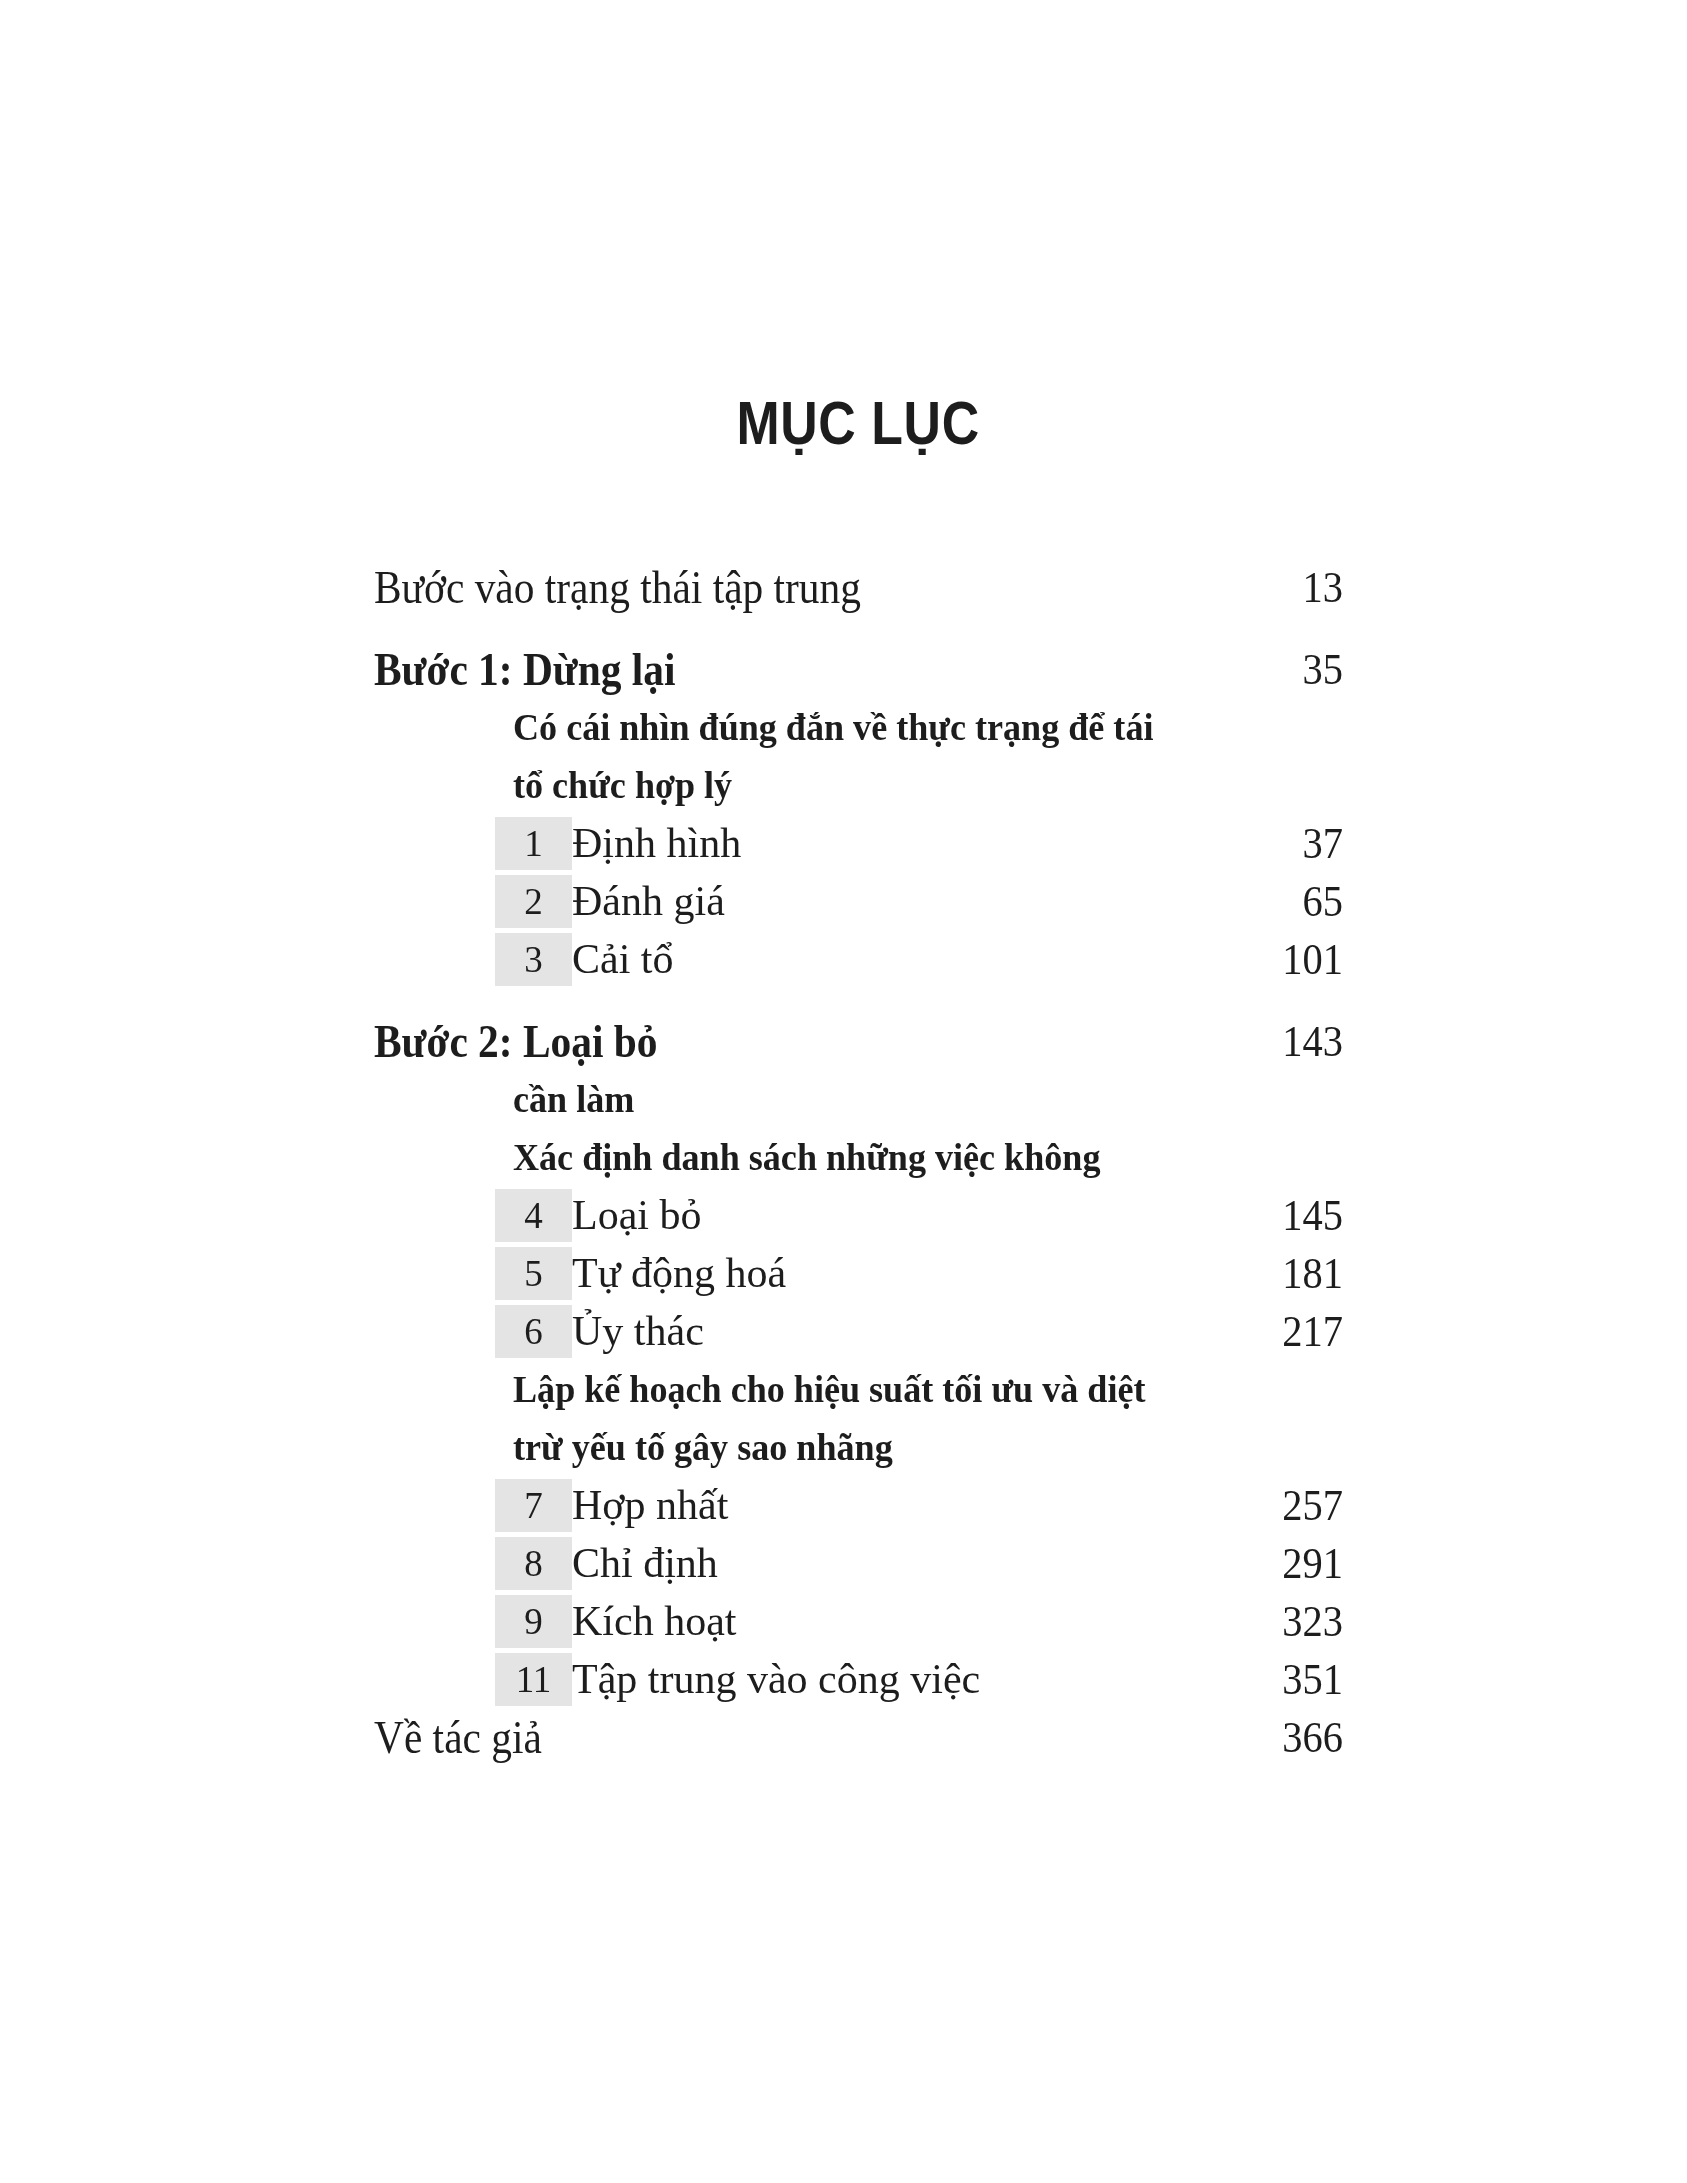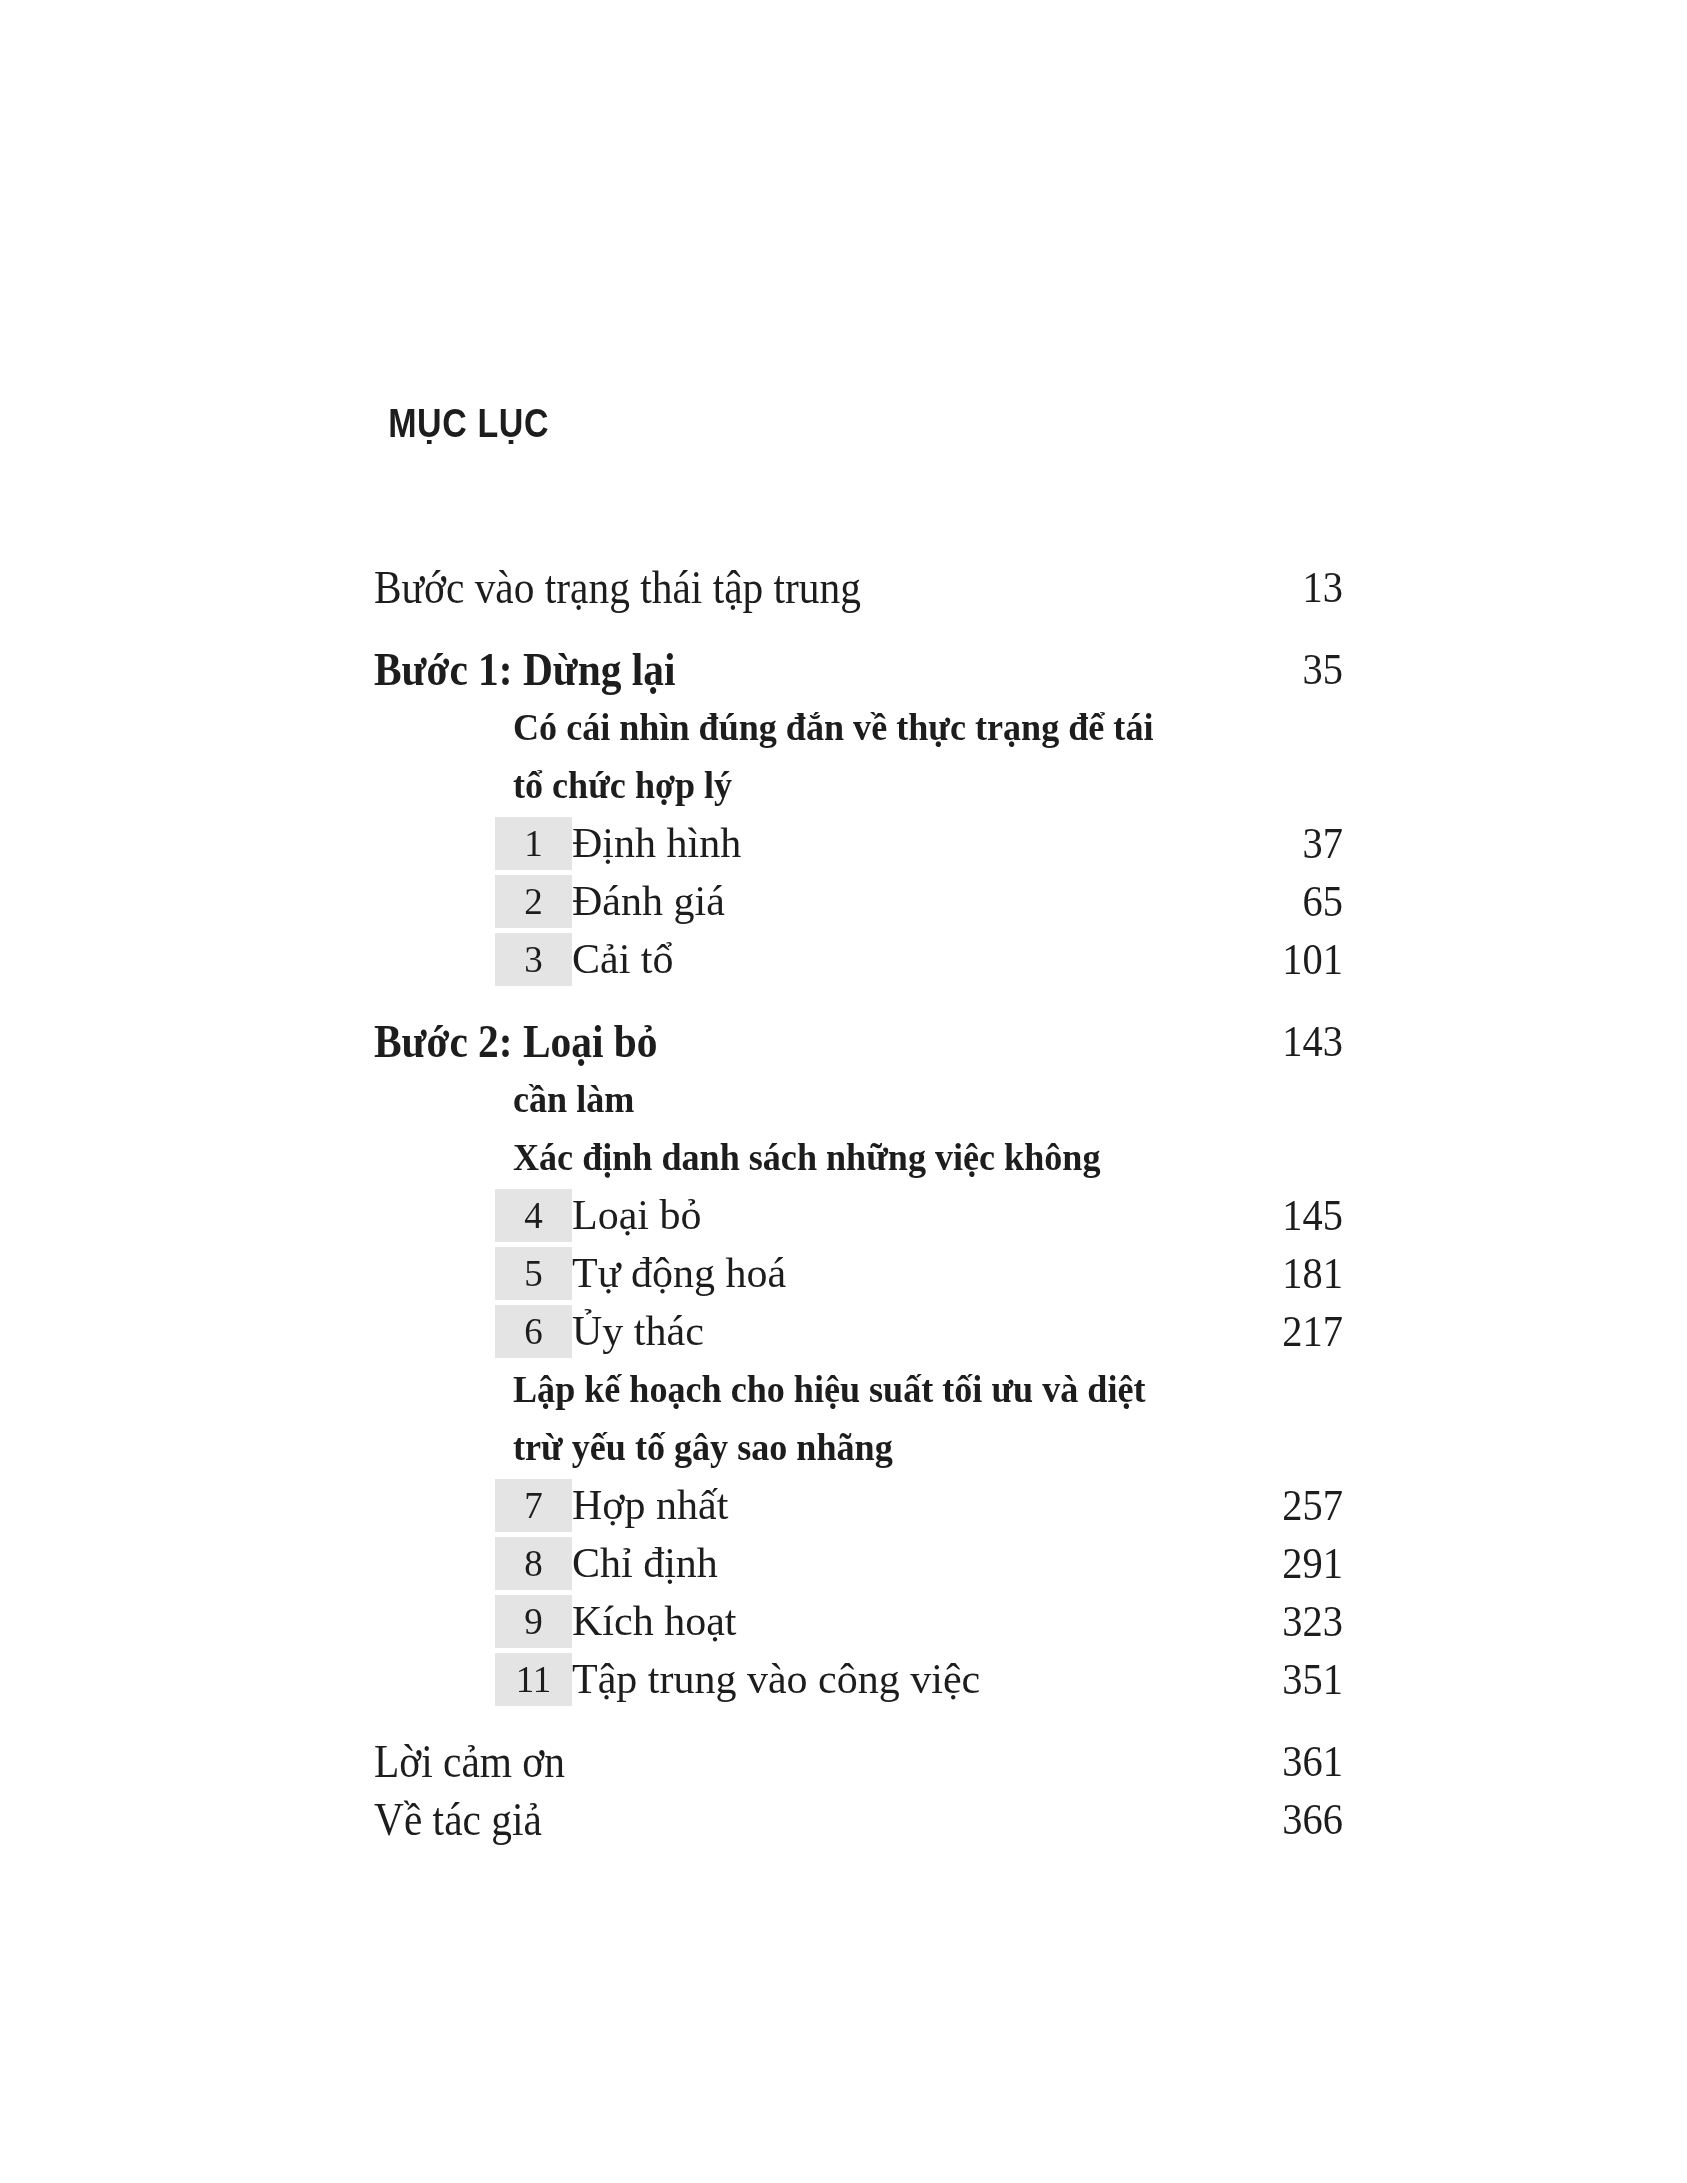--- a/index.html
+++ b/index.html
@@ -21,23 +21,24 @@
     position: absolute;
     left: 374px;
     width: 969px;   
     top: 0;
   }
 
   .title {
     margin-top: 370px;
     height: 106px;
     line-height: 106px;
+    text-align: center;
     font-family: "Liberation Sans", "DejaVu Sans", sans-serif;
     font-weight: 700;
-    font-size: 40px;
+    font-size: 61px;
     letter-spacing: 0.7px;
   }
   .title .squeeze {
     display: inline-block;
     transform: scaleX(0.85);
     transform-origin: center center;
   }
 
   .row {
     display: flex;
@@ -196,25 +197,20 @@
       <span class="spacer"></span>
       <span class="pagenum">323</span>
     </div>
     <div class="row chapter">
       <span class="numbox">11</span>
       <span class="chapter-title">Tập trung vào công việc</span>
       <span class="spacer"></span>
       <span class="pagenum">351</span>
     </div>
 
-    <div class="row gap-above">
-      <span class="label-main">Lời cảm ơn</span>
-      <span class="spacer"></span>
-      <span class="pagenum">361</span>
-    </div>
     <div class="row">
       <span class="label-main">Về tác giả</span>
       <span class="spacer"></span>
       <span class="pagenum">366</span>
     </div>
 
   </div>
 </div>
 
 

